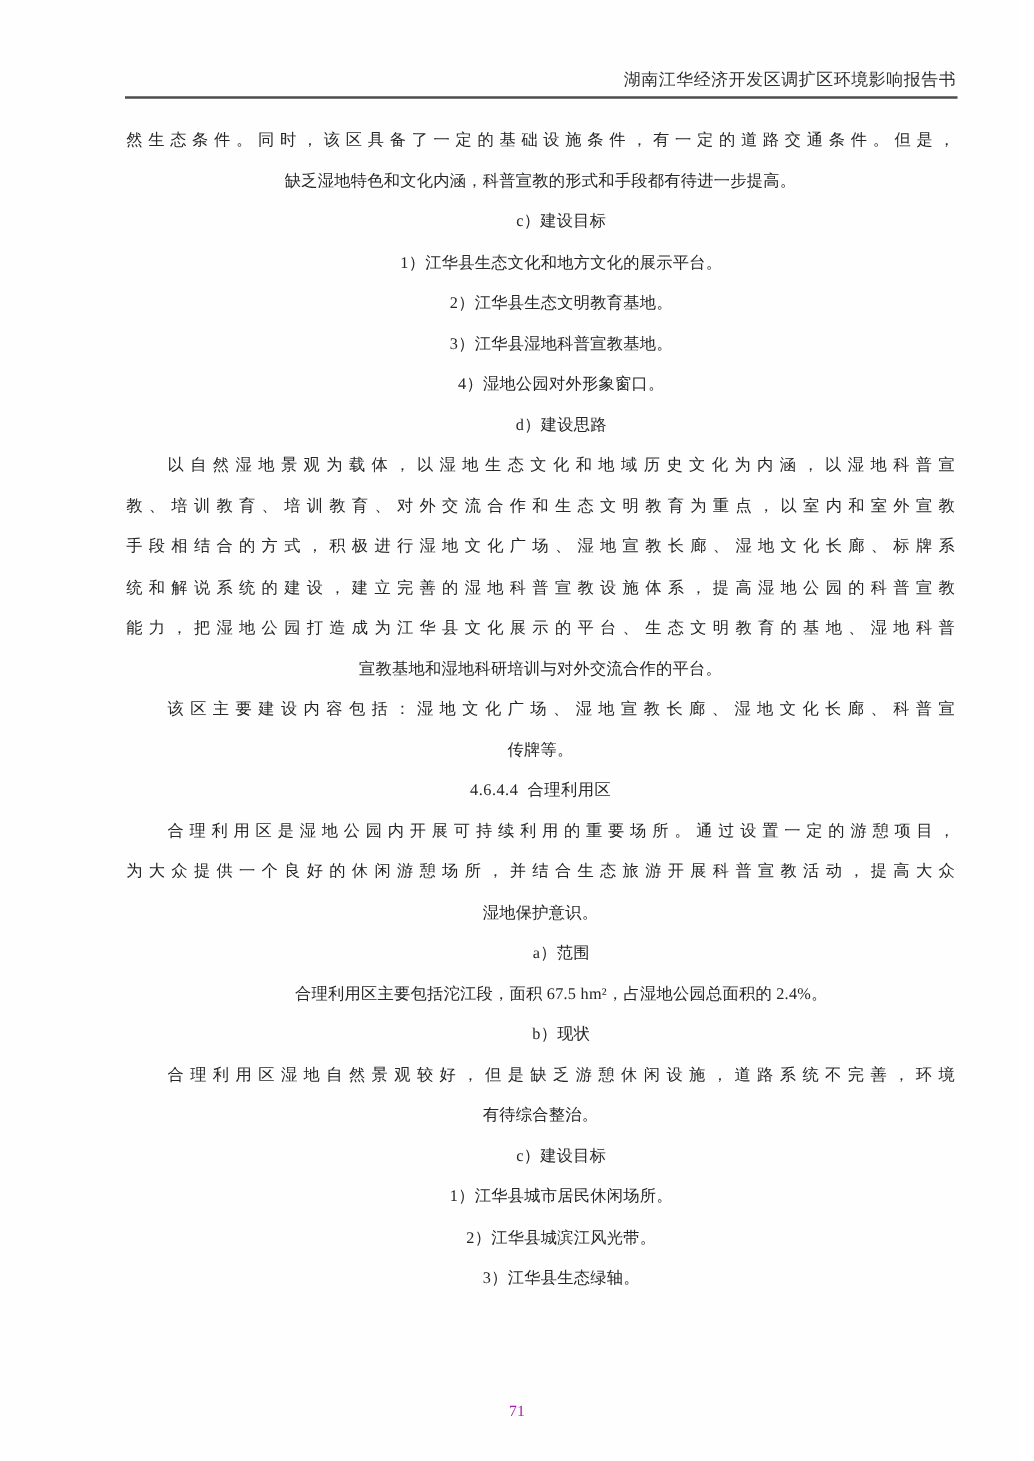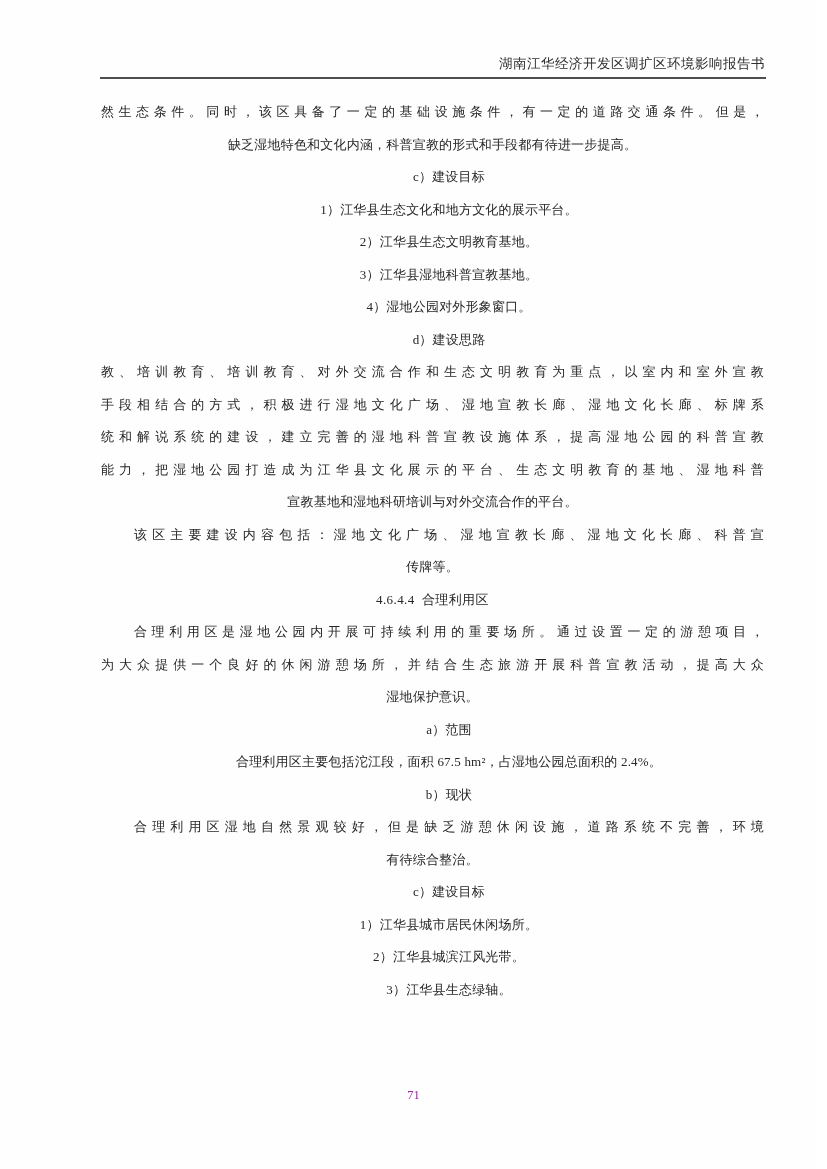--- a/index.html
+++ b/index.html
@@ -52,21 +52,21 @@
     text-align: justify;
     text-align-last: justify;
     text-justify: inter-character;
   }
   .ln.heading {
     letter-spacing: 0.4px;
   }
   .doc-footer {
     position: absolute;
     left: 0;
-    top: 1088px;
+    top: 1122px;
     width: 827px;
     text-align: center;
     font-size: 12.5px;
     color: #a21caf;
   }
 </style>
 </head>
 <body>
 
 <div class="page">
@@ -76,20 +76,21 @@
 
   <div class="content">
     <div class="ln jf">然生态条件。同时，该区具备了一定的基础设施条件，有一定的道路交通条件。但是，</div>
     <div class="ln">缺乏湿地特色和文化内涵，科普宣教的形式和手段都有待进一步提高。</div>
     <div class="ln ind">c）建设目标</div>
     <div class="ln ind">1）江华县生态文化和地方文化的展示平台。</div>
     <div class="ln ind">2）江华县生态文明教育基地。</div>
     <div class="ln ind">3）江华县湿地科普宣教基地。</div>
     <div class="ln ind">4）湿地公园对外形象窗口。</div>
     <div class="ln ind">d）建设思路</div>
+    <div class="ln ind jf">以自然湿地景观为载体，以湿地生态文化和地域历史文化为内涵，以湿地科普宣</div>
     <div class="ln jf">教、培训教育、培训教育、对外交流合作和生态文明教育为重点，以室内和室外宣教</div>
     <div class="ln jf">手段相结合的方式，积极进行湿地文化广场、湿地宣教长廊、湿地文化长廊、标牌系</div>
     <div class="ln jf">统和解说系统的建设，建立完善的湿地科普宣教设施体系，提高湿地公园的科普宣教</div>
     <div class="ln jf">能力，把湿地公园打造成为江华县文化展示的平台、生态文明教育的基地、湿地科普</div>
     <div class="ln">宣教基地和湿地科研培训与对外交流合作的平台。</div>
     <div class="ln ind jf">该区主要建设内容包括：湿地文化广场、湿地宣教长廊、湿地文化长廊、科普宣</div>
     <div class="ln">传牌等。</div>
     <div class="ln heading">4.6.4.4  合理利用区</div>
     <div class="ln ind jf">合理利用区是湿地公园内开展可持续利用的重要场所。通过设置一定的游憩项目，</div>
     <div class="ln jf">为大众提供一个良好的休闲游憩场所，并结合生态旅游开展科普宣教活动，提高大众</div>

